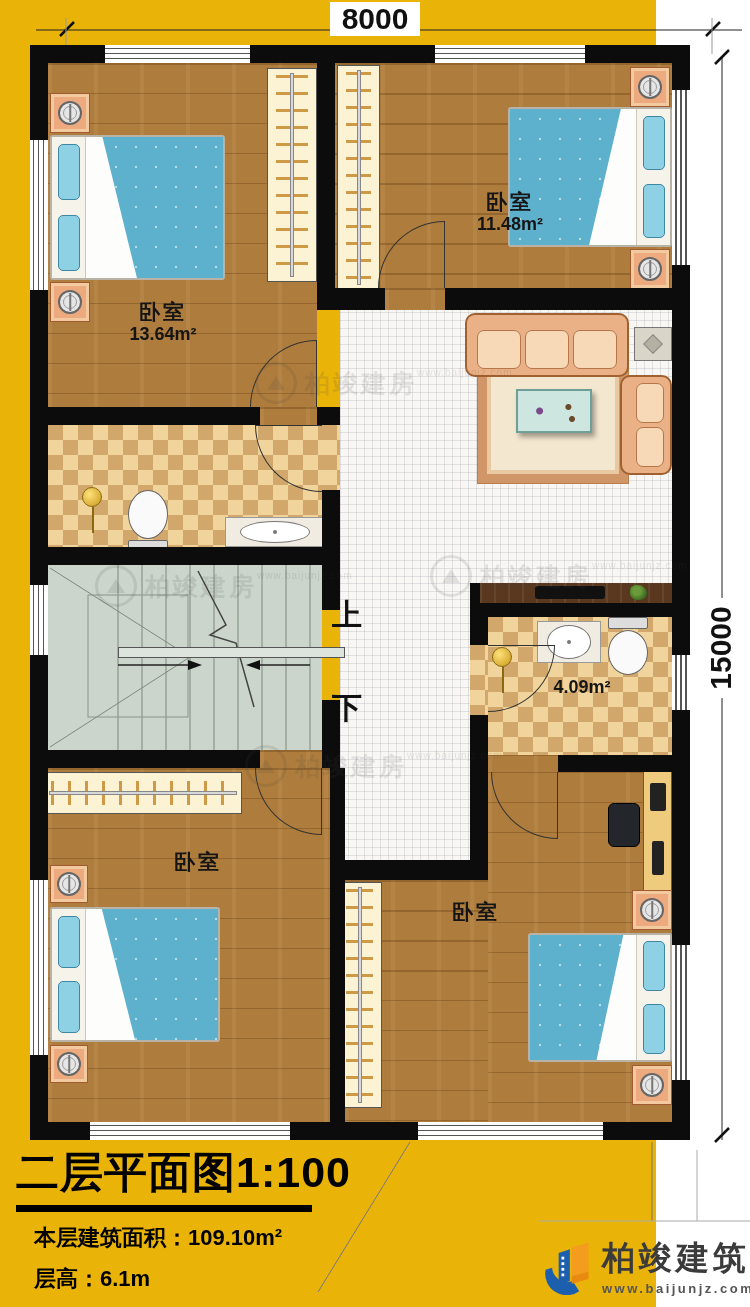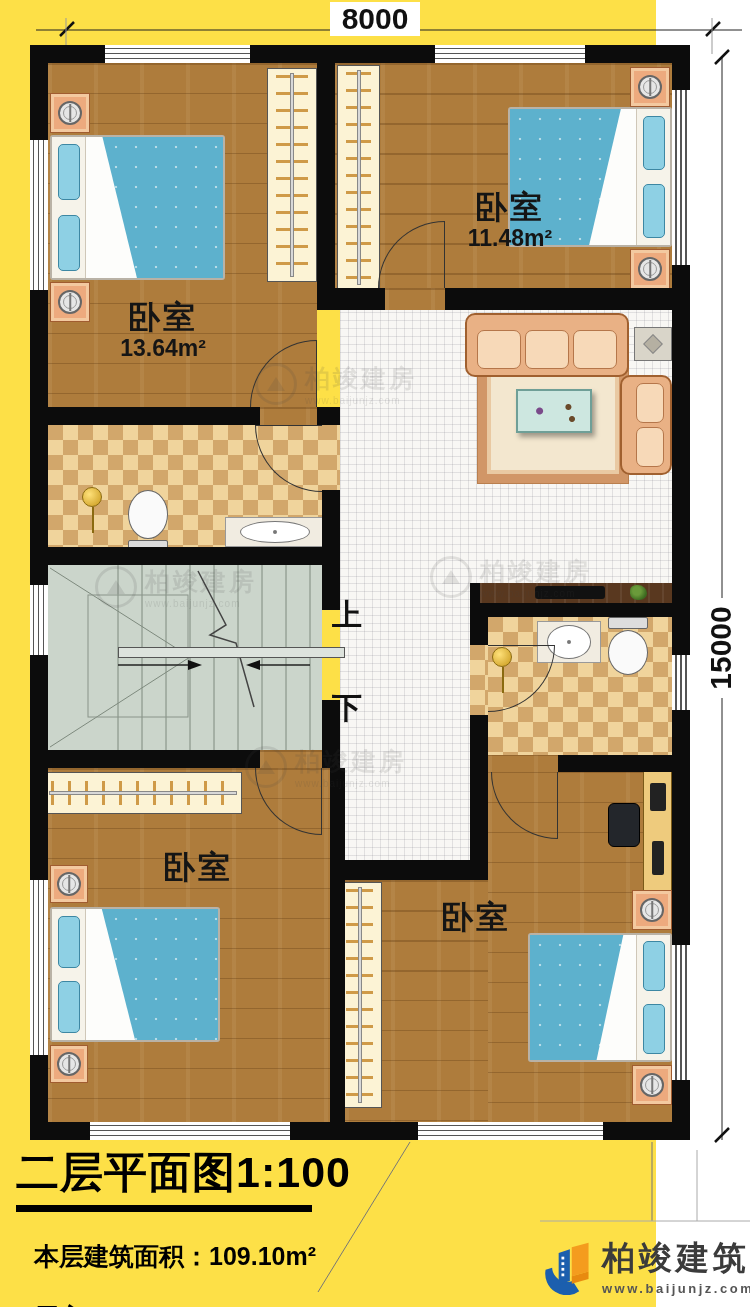--- a/index.html
+++ b/index.html
@@ -1,38 +1,38 @@
 <!DOCTYPE html>
 <html><head>
 <meta charset="utf-8">
 <style>
   *{margin:0;padding:0;box-sizing:border-box}
   body{width:750px;height:1307px;background:#fff;overflow:hidden;font-family:"Liberation Sans",sans-serif}
-  .canvas{position:relative;width:656px;height:1307px;background:#fde047}
+  .canvas{position:relative;width:656px;height:1307px;background:#eab308}
   .plan{position:absolute;left:30px;top:45px;width:660px;height:1095px;z-index:3}
   .abs{position:absolute}
   .floor{position:absolute;z-index:1}
   .patch{position:absolute;z-index:2}
   .wall{position:absolute;background:#0c0c0c;z-index:4}
   .wood{background-color:#ae7c3c;background-image:repeating-linear-gradient(to bottom,rgba(80,45,10,.28) 0 1.5px,transparent 1.5px 30px),repeating-linear-gradient(to right,rgba(255,235,200,.08) 0 4px,transparent 4px 46px)}
   .tile{background-color:#f8f7f4;background-image:linear-gradient(rgba(120,120,130,.18) 1px,transparent 1px),linear-gradient(90deg,rgba(120,120,130,.18) 1px,transparent 1px);background-size:8px 8px}
   .checker{background:repeating-conic-gradient(#f0d49c 0% 25%,#d2a76b 0% 50%);background-size:30px 30px}
   .stairbg{background:#cbd5cb}
   .darkwood{background-color:#59381f;background-image:repeating-linear-gradient(to right,rgba(255,255,255,.07) 0 2px,transparent 2px 14px);z-index:5}
   .win-h{position:absolute;height:18px;z-index:5;background:linear-gradient(to bottom,#fff 0 3px,#555 3px 4.5px,#fff 4.5px 8px,#555 8px 9.5px,#fff 9.5px 13px,#555 13px 14.5px,#fff 14.5px 18px)}
   .win-v{position:absolute;width:18px;z-index:5;background:linear-gradient(to right,#fff 0 3px,#555 3px 4.5px,#fff 4.5px 8px,#555 8px 9.5px,#fff 9.5px 13px,#555 13px 14.5px,#fff 14.5px 18px)}
   .arc{position:absolute;z-index:5;width:67px;height:67px}
   .arc.tl{border-top-left-radius:100% 100%;border-top:1.5px solid #333;border-left:1.5px solid #333;border-right:1.5px solid #333}
   .arc.bl{border-bottom-left-radius:100% 100%;border-bottom:1.5px solid #333;border-left:1.5px solid #333;border-right:1.5px solid #333}
   .arc.blt{border-bottom-left-radius:100% 100%;border-bottom:1.5px solid #333;border-left:1.5px solid #333;border-top:1.5px solid #333}
   .arc.brt{border-bottom-right-radius:100% 100%;border-bottom:1.5px solid #333;border-right:1.5px solid #333;border-top:1.5px solid #333}
   .rlabel{position:absolute;z-index:6;text-align:center;color:#151515;line-height:1.12}
-  .rname{font-size:32px;font-weight:bold;letter-spacing:3px}
+  .rname{font-size:21px;font-weight:bold;letter-spacing:3px}
   .rname.big{font-size:34px}
-  .rarea{font-size:23px;font-weight:bold}
+  .rarea{font-size:18px;font-weight:bold}
   .updown{position:absolute;z-index:6;font-size:30px;font-weight:bold;color:#111}
   .bed{position:absolute;z-index:3;display:flex;background:#efece4;border:2px solid #b9b2a6;border-radius:3px}
   .bed .pillows{width:34px;background:#f6f3ea;border-right:1px solid #cfc7b8;display:flex;flex-direction:column;justify-content:space-around;align-items:center}
   .bed .pillow{width:22px;height:40%;background:#8ed0e4;border:1.5px solid #3d87a3;border-radius:5px}
   .bed .matt{flex:1;position:relative;overflow:hidden;background-color:#5db1cd;background-image:radial-gradient(rgba(255,255,255,.55) 1.2px,transparent 1.6px);background-size:20px 20px}
   .bed .fold{position:absolute;left:0;top:0;bottom:0;width:60%;background:#fdfdfb;clip-path:polygon(0 0,20% 0,62% 100%,0 100%)}
   .bed.flip{flex-direction:row-reverse}
   .bed.flip .pillows{border-right:none;border-left:1px solid #cfc7b8}
   .bed.flip .fold{left:auto;right:0;clip-path:polygon(80% 0,100% 0,100% 100%,38% 100%)}
   .ns{position:absolute;z-index:3;display:flex;align-items:center;justify-content:center;background:#edaa7e;border:1px solid #a05c30;box-shadow:inset 0 0 0 3px #f3c9a0}
@@ -65,29 +65,29 @@
   .flamp .stem{width:2.5px;height:26px;background:#8a6a10;margin:0 auto}
   .tv{position:absolute;z-index:6;background:#111;border-radius:3px}
   .plant{position:absolute;z-index:6;width:17px;height:15px;background:radial-gradient(circle at 40% 40%,#6a9a3a 30%,#3c6a20 70%);border-radius:40% 60% 50% 50%}
   .desk{position:absolute;z-index:3;background:#eecb7d;border:1.5px solid #7a5a18}
   .desk i{position:absolute;background:#222;border-radius:2px}
   .chair{position:absolute;z-index:3;background:#23262b;border:1px solid #000;border-radius:6px}
   .rail{position:absolute;z-index:5;background:#dde3dd;border:1.5px solid #555}
   .wm{position:absolute;display:flex;gap:8px;align-items:center;opacity:.13;color:#444;z-index:7;pointer-events:none}
   .wm-circle{width:42px;height:42px;border:3px solid #444;border-radius:50%;display:flex;align-items:center;justify-content:center}
   .wm-circle i{width:0;height:0;border-left:9px solid transparent;border-right:9px solid transparent;border-bottom:14px solid #444}
-  .wm-texts{display:flex;flex-direction:column}
+  .wm-texts{display:flex;flex-direction:row}
   .wm-texts b{font-size:25px;letter-spacing:3px;white-space:nowrap}
   .wm-texts i{font-style:normal;font-size:10px;letter-spacing:1px;white-space:nowrap}
   .dim-top{position:absolute;left:330px;top:2px;width:90px;text-align:center;font-size:30px;font-weight:bold;color:#111;background:#fff;z-index:2}
   .dim-right{position:absolute;left:672px;top:630px;width:100px;height:36px;text-align:center;font-size:30px;font-weight:bold;color:#111;background:#fff;transform:rotate(-90deg);z-index:2}
   .titleblock{position:absolute;left:16px;top:1144px;z-index:2;color:#000}
   .t1{font-size:43px;font-weight:bold;letter-spacing:1px;white-space:nowrap}
   .t1u{width:296px;height:7px;background:#000;margin-top:3px}
-  .t2,.t3{font-size:25px;font-weight:bold;margin-top:28px;padding-left:18px;white-space:nowrap}
+  .t2,.t3{font-size:22px;font-weight:bold;margin-top:11px;padding-left:18px;white-space:nowrap}
   .brand{position:absolute;left:540px;top:1236px;display:flex;align-items:center;gap:6px;z-index:2}
   .brand-name{font-size:33px;font-weight:900;color:#3b3b3b;letter-spacing:4px;white-space:nowrap}
   .brand-url{font-size:13px;font-weight:bold;color:#555;letter-spacing:2.5px;white-space:nowrap}
 </style>
 </head>
 <body>
 
 <div class="canvas">
 
   <svg width="750" height="1307" style="position:absolute;left:0;top:0;z-index:1">
@@ -309,20 +309,21 @@
       <div class="rname">卧室</div>
         <div class="rarea">13.64m²</div>
     </div>
     <div class="rlabel" style="left:400px;top:145px;width:160px">
       <div class="rname">卧室</div>
         <div class="rarea">11.48m²</div>
     </div>
     <div class="rlabel" style="left:70px;top:390px;width:160px">
     </div>
     <div class="rlabel" style="left:472px;top:632px;width:160px">
+        <div class="rarea">4.09m²</div>
     </div>
     <div class="rlabel" style="left:88px;top:805px;width:160px">
       <div class="rname">卧室</div>
     </div>
     <div class="rlabel" style="left:366px;top:855px;width:160px">
       <div class="rname">卧室</div>
     </div>
 
     <div class="updown" style="left:297px;top:550px;width:40px;text-align:center">上</div>
     <div class="updown" style="left:297px;top:643px;width:40px;text-align:center">下</div>

